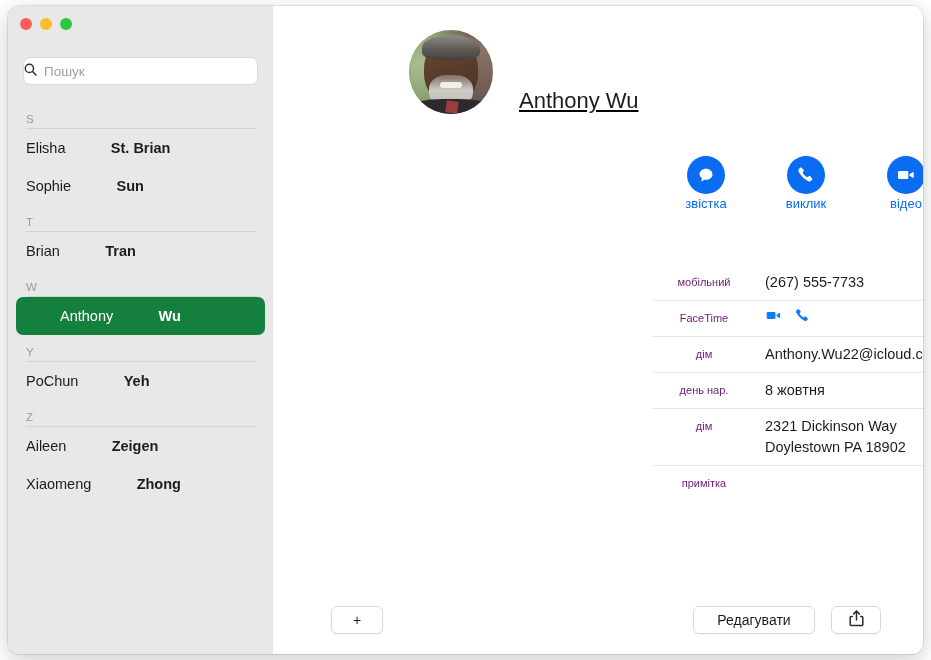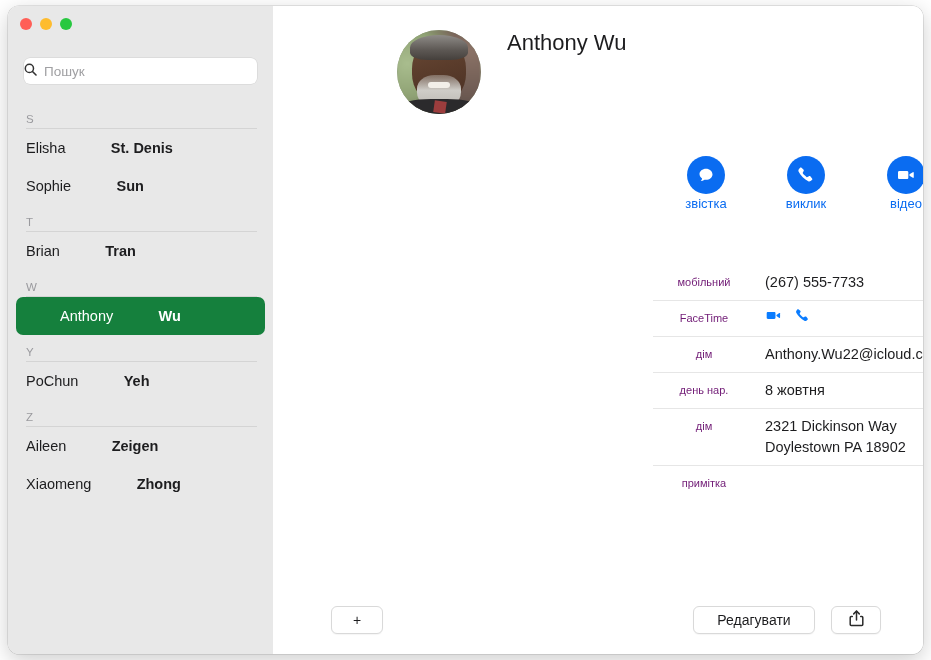--- a/index.html
+++ b/index.html
@@ -117,24 +117,25 @@
   
   #main {
     flex: 1 1 auto;
     position: relative;
     background: #ffffff;
     height: 100%;
   }
 
   #header {
     position: absolute;
-    left: 124px;
+    left: 136px;
     top: 24px;
     display: flex;
-    align-items: flex-start;
+    align-items: flex-end;
+    text-decoration: underline;
   }
   #avatar {
     width: 84px;
     height: 84px;
     border-radius: 50%;
     overflow: hidden;
     position: relative;
     flex: 0 0 auto;
     background: #8d9a7c;
   }
@@ -312,21 +313,21 @@
           <line x1="8.5" y1="8.5" x2="12" y2="12" stroke="#333" stroke-width="1.6" stroke-linecap="round"></line>
         </svg>
       </span>
       <input id="search-input" type="text" placeholder="Пошук" style="">
     </div>
 
     <div id="list">
         <div class="section-head">S</div>
         <div class="contact-row">
           <span class="fn">Elisha</span>
-          <span class="ln">St. Denis</span>
+          <span class="ln">St. Brian</span>
         </div>
         <div class="contact-row">
           <span class="fn">Sophie</span>
           <span class="ln">Sun</span>
         </div>
         <div class="section-head">T</div>
         <div class="contact-row">
           <span class="fn">Brian</span>
           <span class="ln">Tran</span>
         </div>

